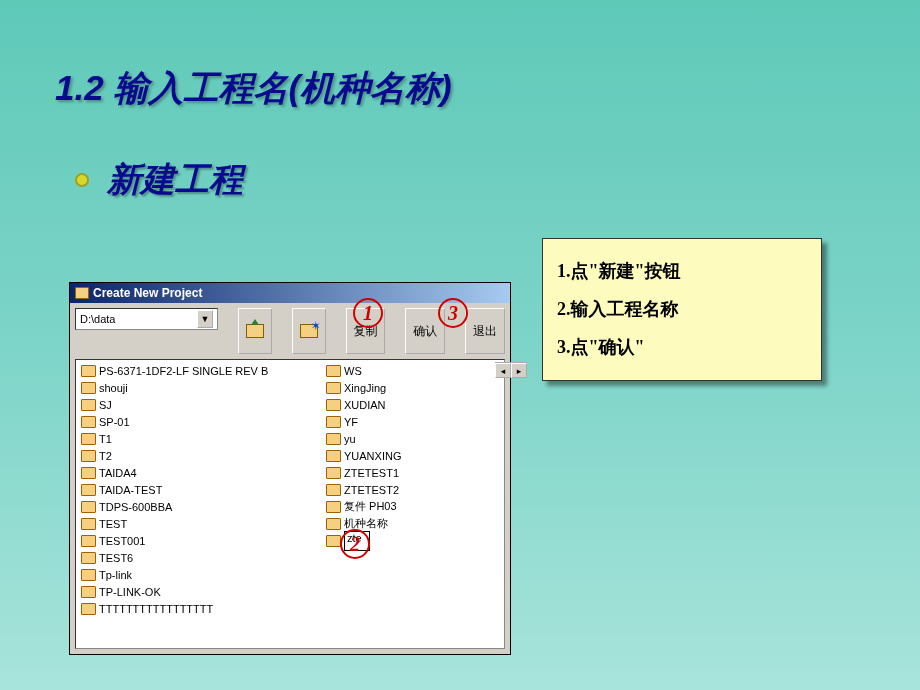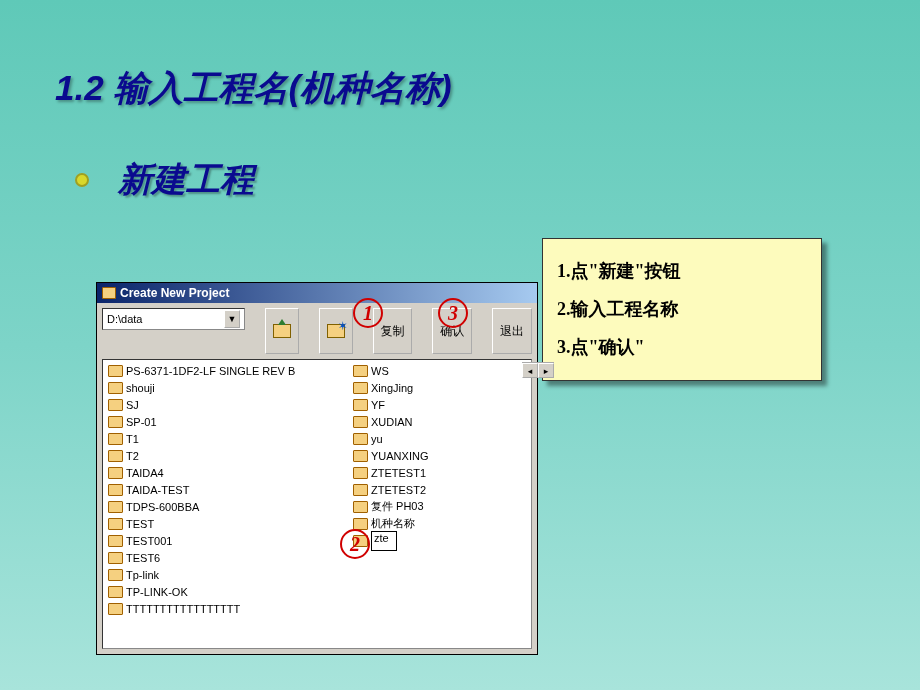--- a/index.html
+++ b/index.html
@@ -17,21 +17,21 @@
   font-weight: bold;
   color: #0a0a8f;
   text-shadow: 2px 2px 3px rgba(0,0,0,0.3);
   padding: 65px 0 0 55px;
   font-style: italic;
 }
 .subtitle-row {
   padding: 45px 0 0 75px;
   display: flex;
   align-items: center;
-  gap: 29px;
+  gap: 18px;
 }
 .bullet {
   width: 14px;
   height: 14px;
   border-radius: 50%;
   background: #d8d82c;
   border: 2px solid #a0a020;
 }
 .subtitle {
   font-family: "SimHei", "黑体", sans-serif;
@@ -53,21 +53,21 @@
 }
 .callout-line {
   font-family: "SimSun", "宋体", serif;
   font-size: 18px;
   font-weight: bold;
   color: #000;
   line-height: 2.1;
 }
 .window {
   position: absolute;
-  left: 96px;
+  left: 69px;
   top: 282px;
   width: 442px;
   background: #d4d0c8;
   border: 1px solid #000;
   font-family: "Microsoft Sans Serif", sans-serif;
   font-size: 11px;
 }
 .titlebar {
   background: linear-gradient(to right, #0a246a, #a6caf0);
   color: #fff;
@@ -333,25 +333,25 @@
           <div class="file-item">
             <div class="folder-icon"></div>
             <span>WS</span>
           </div>
           <div class="file-item">
             <div class="folder-icon"></div>
             <span>XingJing</span>
           </div>
           <div class="file-item">
             <div class="folder-icon"></div>
+            <span>XUDIAN</span>
+          </div>
+          <div class="file-item">
+            <div class="folder-icon"></div>
             <span>YF</span>
-          </div>
-          <div class="file-item">
-            <div class="folder-icon"></div>
-            <span>XUDIAN</span>
           </div>
           <div class="file-item">
             <div class="folder-icon"></div>
             <span>yu</span>
           </div>
           <div class="file-item">
             <div class="folder-icon"></div>
             <span>YUANXING</span>
           </div>
           <div class="file-item">

